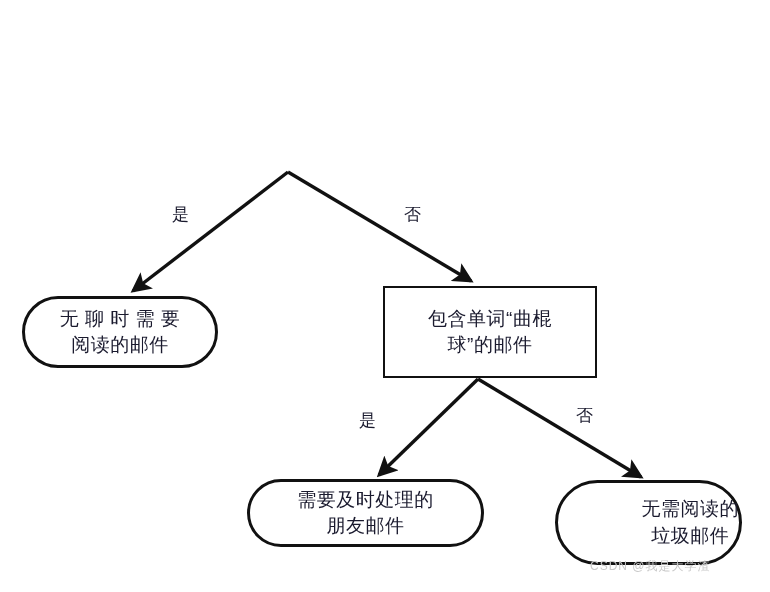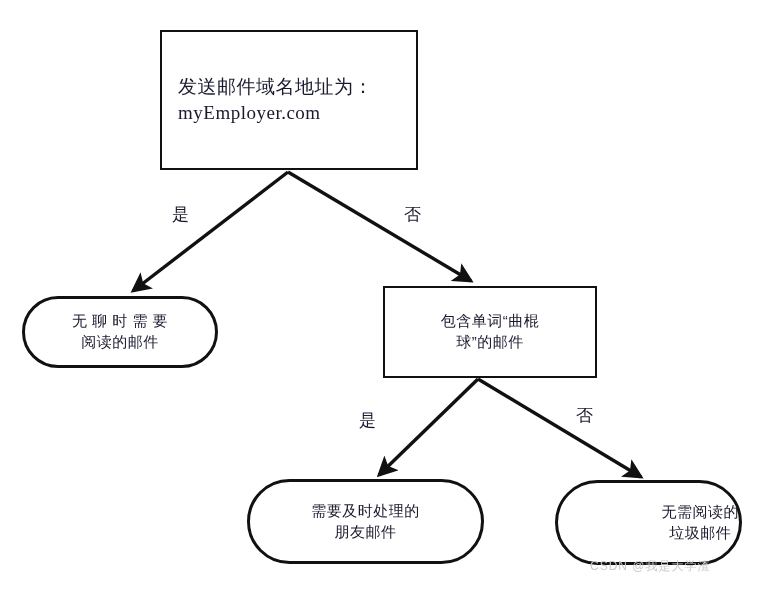--- a/index.html
+++ b/index.html
@@ -50,21 +50,21 @@
     width: 100%;
   }
   .cn {
     font-size: 19px;
   }
   .latin {
     font-family: "Liberation Serif", "DejaVu Serif", serif;
     font-size: 19px;
   }
   .node-inner {
-    font-size: 15px;
+    font-size: 19px;
     white-space: pre-line;
   }
   .edge-label {
     position: absolute;
     font-size: 17px;
     color: #1a1a2e;
     letter-spacing: 0;
     white-space: nowrap;
   }
   .watermark {
@@ -89,38 +89,32 @@
 
     <line x1="288" y1="172" x2="133" y2="291" stroke="#111111" stroke-width="3.4" marker-end="url(#arrowhead)"></line>
 
     <line x1="288" y1="172" x2="471" y2="281" stroke="#111111" stroke-width="3.4" marker-end="url(#arrowhead)"></line>
 
     <line x1="478" y1="379" x2="379" y2="475" stroke="#111111" stroke-width="3.4" marker-end="url(#arrowhead)"></line>
 
     <line x1="478" y1="379" x2="641" y2="477" stroke="#111111" stroke-width="3.4" marker-end="url(#arrowhead)"></line>
   </svg>
 
-  <div class="node node-decision" style="left:160px; top:30px; width:258px; height:140px;">
-    <div class="node-root-text">
-      <div class="cn">发送邮件域名地址为：</div>
-      <div class="latin">myEmployer.com</div>
-    </div>
-  </div>
 
   <div class="node node-leaf" style="left:22px; top:296px; width:196px; height:72px;">
     <span class="node-inner">无 聊 时 需 要
 阅读的邮件</span>
   </div>
 
   <div class="node node-decision" style="left:383px; top:286px; width:214px; height:92px;">
     <span class="node-inner">包含单词“曲棍
 球”的邮件</span>
   </div>
 
-  <div class="node node-leaf" style="left:247px; top:479px; width:237px; height:85px;">
+  <div class="node node-leaf" style="left:247px; top:479px; width:237px; height:68px;">
     <span class="node-inner">需要及时处理的
 朋友邮件</span>
   </div>
 
   <div class="node node-leaf" style="left:555px; top:480px; width:187px; height:85px;justify-content:flex-end;">
     <span class="node-inner">无需阅读的
 垃圾邮件</span>
   </div>
 
   <div class="edge-label" style="left:172px; top:203px;">是</div>

